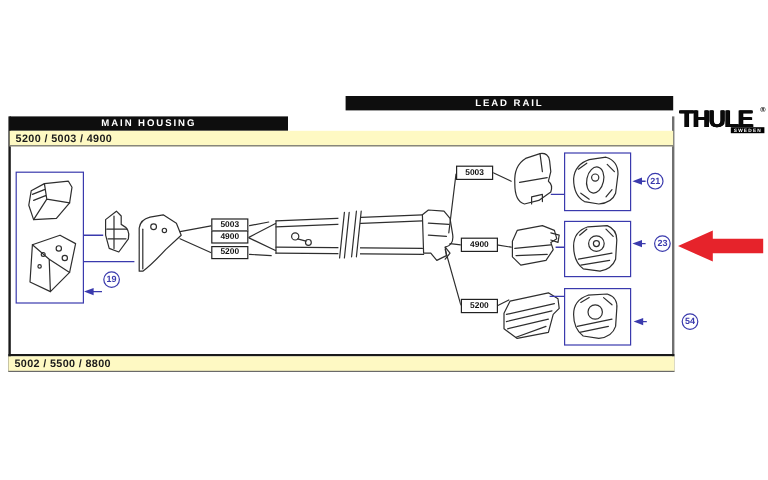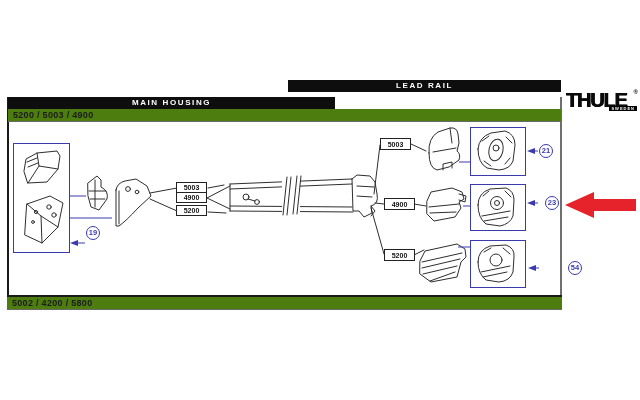--- a/index.html
+++ b/index.html
@@ -3,21 +3,21 @@
 <meta charset="utf-8">
 <style>
   html,body{margin:0;padding:0;background:#ffffff;}
   .page{position:relative;width:640px;height:400px;background:#fff;overflow:hidden;
         font-family:"Liberation Sans",sans-serif;}
   .abs{position:absolute;box-sizing:border-box;}
 
   
   .black-bar{background:#0e0e0e;color:#fff;height:12px;line-height:12px;
              font-size:8px;font-weight:bold;letter-spacing:1.6px;text-align:center;z-index:3;}
-  .gray-strip{background:#4d7c0f;color:#1c1c1c;font-size:9px;font-weight:bold;
+  .gray-strip{background:#fef9c3;color:#1c1c1c;font-size:9px;font-weight:bold;
               letter-spacing:.3px;line-height:13px;padding-left:5px;z-index:3;
               border-bottom:1px solid #6a6a6a;}
   .vline{background:#1a1a1a;width:2px;z-index:2;}
   .vline.right{background:#6f6f6f;width:1.5px;}
   .hline{background:#1a1a1a;height:2px;z-index:2;}
 
   
   .blue-box{border:1.4px solid #3a3aad;background:#fff;z-index:4;}
   .part-label{border:1px solid #222;background:#fff;color:#111;text-align:center;
               font-size:7px;font-weight:bold;line-height:10px;height:11px;z-index:10;}
@@ -37,25 +37,25 @@
 </style>
 </head>
 <body>
 
 <div class="page">
 
   <div class="abs vline" style="left:7px;top:97px;height:213px;"></div>
   <div class="abs vline right" style="left:560px;top:97px;height:213px;"></div>
   <div class="abs hline" style="left:7px;top:295px;width:555px;"></div>
 
-  <div class="abs black-bar" style="left:8px;top:97px;width:327px;">MAIN HOUSING</div>
+  <div class="abs black-bar" style="left:8px;top:97px;width:232px;">MAIN HOUSING</div>
   <div class="abs black-bar" style="left:288px;top:80px;width:273px;">LEAD RAIL</div>
 
   <div class="abs gray-strip" style="left:8px;top:109px;width:553px;height:13px;">5200 / 5003 / 4900</div>
-  <div class="abs gray-strip" style="left:7px;top:297px;width:555px;height:13px;">5002 / 4200 / 5800</div>
+  <div class="abs gray-strip" style="left:7px;top:297px;width:555px;height:13px;">5002 / 5500 / 8800</div>
 
   <div class="abs logo">
     <span class="word">THULE</span>
     <span class="reg">®</span>
     <span class="sub">SWEDEN</span>
   </div>
 
   <div class="abs blue-box" style="left:13px;top:143px;width:57px;height:110px;"></div>
   <div class="abs blue-box" style="left:470px;top:127px;width:56px;height:49px;"></div>
   <div class="abs blue-box" style="left:470px;top:184px;width:56px;height:47px;"></div>

